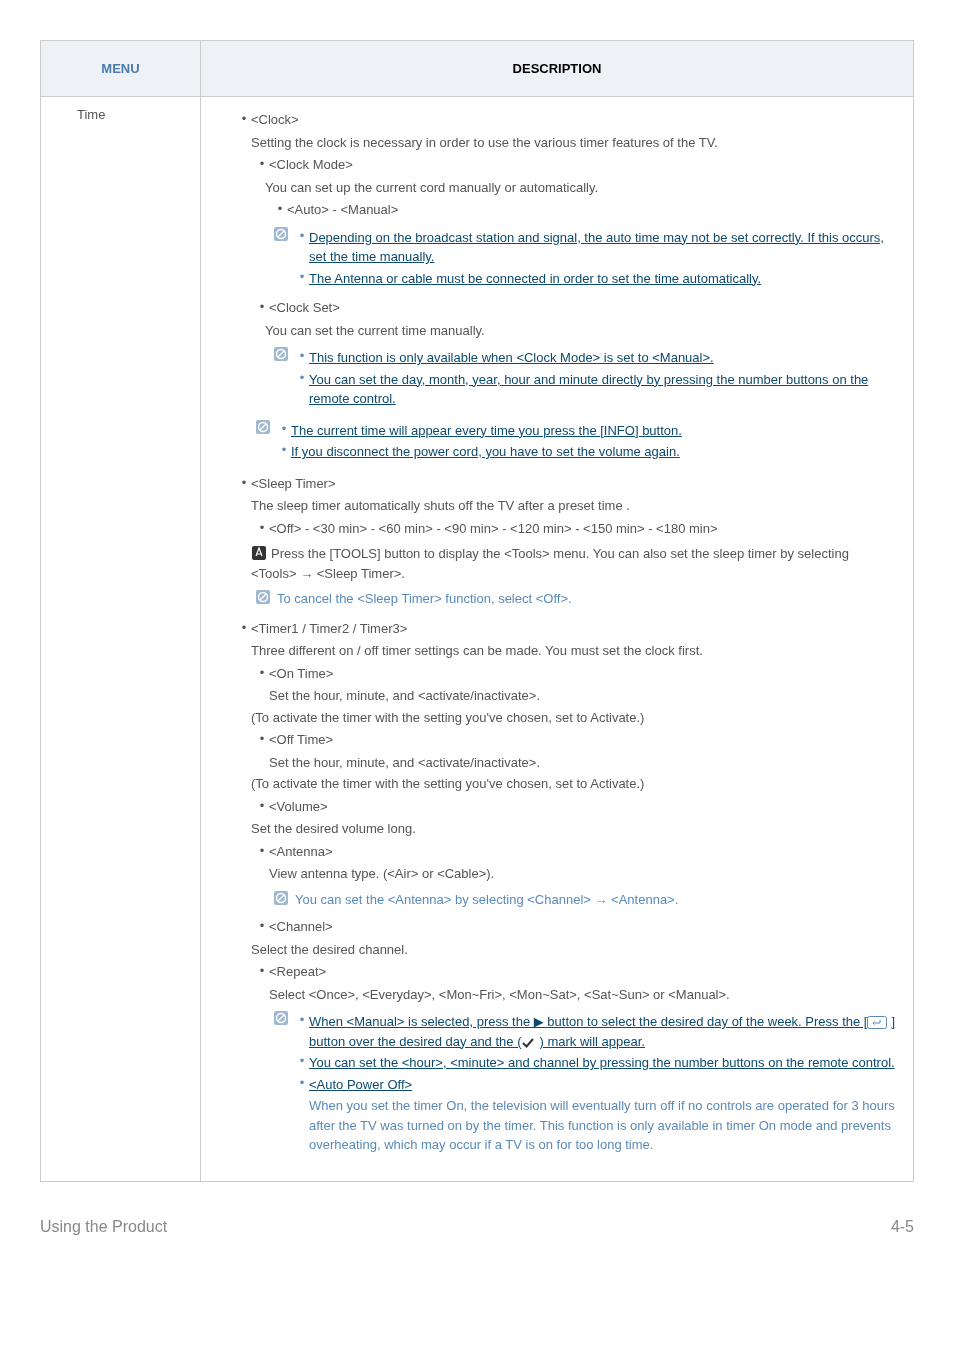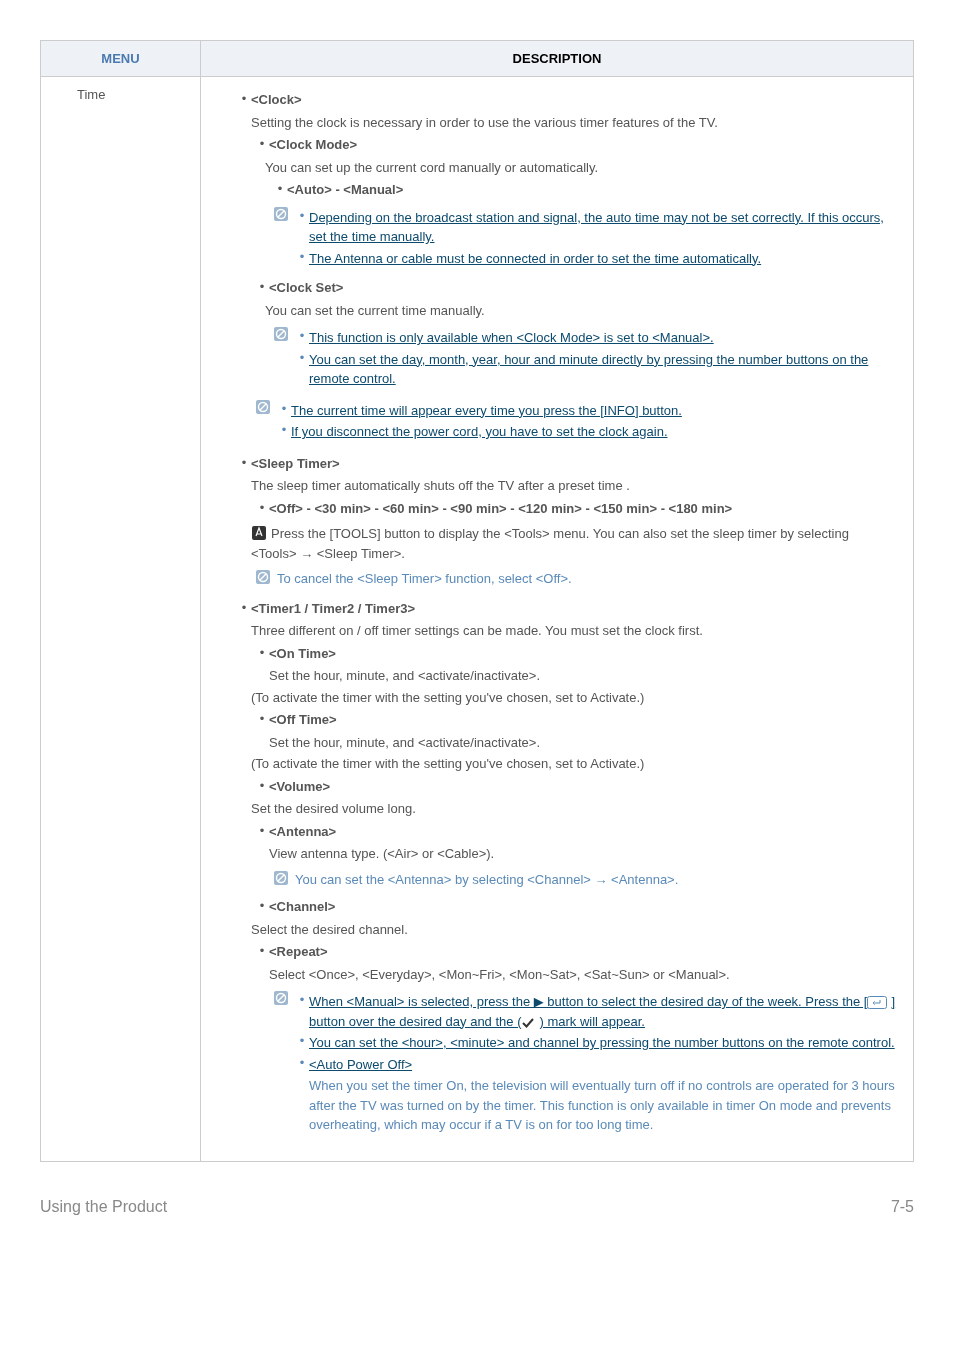--- a/index.html
+++ b/index.html
@@ -1,28 +1,28 @@
 <!DOCTYPE html>
 <html><head>
 <meta charset="utf-8">
 <style>
   * { box-sizing: border-box; margin: 0; padding: 0; }
   body { font-family: Arial, Helvetica, sans-serif; font-size: 13px; color: #555; background: #fff; width: 954px; margin: 0 auto; }
   .page { padding: 40px 40px 20px 40px; }
   table.main { width: 100%; border-collapse: collapse; }
   table.main th, table.main td { border: 1px solid #ccc; vertical-align: top; padding-left: 36px; }
-  table.main th { background: #eef2f6; padding: 10px 12px; font-weight: bold; }
+  table.main th { background: #eef2f6; padding: 20px 12px; font-weight: bold; }
   .th-menu { color: #4a7ab0; width: 160px; text-align: center; }
   .th-desc { color: #000000; text-align: center; }
   td.menu-cell { padding: 10px 12px; color: #555; }
   td.desc-cell { padding: 10px 16px 16px 16px; }
   .blk { margin-bottom: 10px; }
   .bullet-row { display: flex; align-items: flex-start; margin: 3px 0; }
   .bullet-dot { width: 14px; flex-shrink: 0; text-align: center; line-height: 1.4; }
-  .bullet-text { flex: 1; line-height: 1.5; font-weight: bold; }
+  .bullet-text { flex: 1; line-height: 1.5; }
   .lvl1 { margin-left: 0; }
   .lvl2 { margin-left: 18px; }
   .lvl3 { margin-left: 36px; }
   .note-row { display: flex; align-items: flex-start; margin: 6px 0; }
   .note-icon { width: 22px; flex-shrink: 0; }
   .note-body { flex: 1; }
   .note-text { color: #5a8ab8; line-height: 1.5; }
   .note-bullet { display:flex; align-items:flex-start; margin:2px 0;}
   .note-bullet .nb-dot{ width:14px; flex-shrink:0; color:#5a8ab8; text-align:center;}
   .note-bullet .nb-txt{ flex:1; color:#0c4a6e; line-height:1.5;text-decoration:underline;}
@@ -122,21 +122,21 @@
                     <line x1="5" y1="11" x2="11" y2="5" stroke="#fff" stroke-width="1.4"></line>
                   </svg>
               </span>
               <div class="note-body">
                 <div class="note-bullet">
                     <span class="nb-dot">•</span>
                     <span class="nb-txt">The current time will appear every time you press the [INFO] button.</span>
                   </div>
                 <div class="note-bullet">
                     <span class="nb-dot">•</span>
-                    <span class="nb-txt">If you disconnect the power cord, you have to set the clock again.</span>
+                    <span class="nb-txt">If you disconnect the power cord, you have to set the volume again.</span>
                   </div>
               </div>
             </div>
           </div>
 
           <div class="blk">
             <div class="bullet-row lvl1">
                 <span class="bullet-dot">•</span>
                 <span class="bullet-text">&lt;Sleep Timer&gt;</span>
               </div>
@@ -258,14 +258,14 @@
           </div>
 
         </td>
       </tr>
     </tbody>
   </table>
 </div>
 
 <div class="footer">
   <span>Using the Product</span>
-  <span>7-5</span>
+  <span>4-5</span>
 </div>
 
 </body></html>

